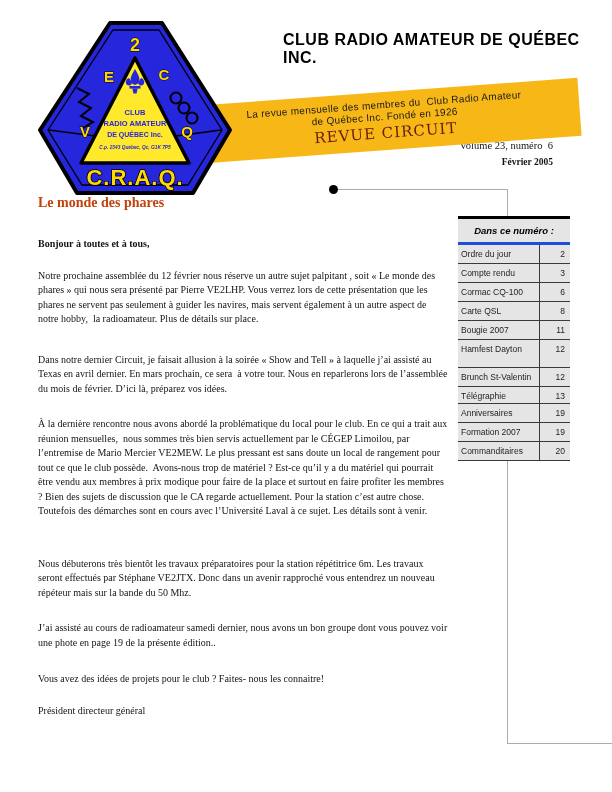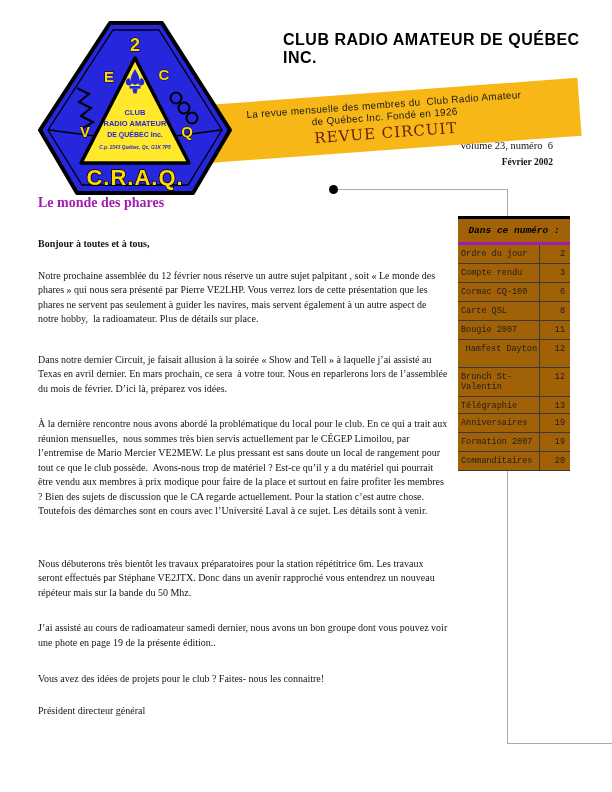--- a/index.html
+++ b/index.html
@@ -30,34 +30,34 @@
 
   
   .dot{position:absolute;left:329px;top:185px;width:9px;height:9px;border-radius:50%;
        background:#000;}
   .hline-top{position:absolute;left:338px;top:189px;width:170px;height:1px;background:#ABABAB;}
   .vline-top{position:absolute;left:507px;top:189px;width:1px;height:29px;background:#ABABAB;}
   .vline-side{position:absolute;left:507px;top:461px;width:1px;height:282px;background:#ABABAB;}
   .hline-bottom{position:absolute;left:507px;top:743px;width:105px;height:1px;background:#ABABAB;}
 
   
-  .toc{position:absolute;left:458px;top:216px;width:112px;z-index:3;background:#a16207;
-       border-top:3px solid #000;font-family:Liberation Mono, monospace;}
+  .toc{position:absolute;left:458px;top:216px;width:112px;z-index:3;background:#e5e5e5;
+       border-top:3px solid #000;font-family:Liberation Sans, sans-serif;}
   .toc-title{font-weight:bold;font-style:italic;font-size:9.5px;text-align:center;
              padding:6px 0 6px 0;color:#000;}
-  .toc table{width:100%;border-collapse:collapse;border-top:3px solid #a21caf;}
+  .toc table{width:100%;border-collapse:collapse;border-top:3px solid #1d4ed8;}
   .toc td{font-size:8.5px;color:#1d1d1d;border-bottom:1px solid #3a3a3a;
           padding:4px 2px 4px 3px;vertical-align:top;}
   .toc td.pg{width:22px;border-left:1px solid #3a3a3a;text-align:right;padding-right:5px;}
-  .toc tr:nth-child(6) td{padding-bottom:13px;text-align:right;}
+  .toc tr:nth-child(6) td{padding-bottom:13px;}
   .toc tr:nth-child(8) td{padding-bottom:2px;}
 
   
   .article{position:absolute;left:38px;top:195px;width:411px;}
-  .article h1{font-size:14px;font-weight:bold;margin:0 0 26px 0;color:#a21caf;}
+  .article h1{font-size:14px;font-weight:bold;margin:0 0 26px 0;color:#c2410c;}
   .article p{margin:0;font-size:10px;line-height:14.5px;white-space:pre-wrap;}
   .greeting{margin-bottom:17px !important;font-weight:bold;}
   .para-0{margin-bottom:26px !important;}
   .para-1{margin-bottom:21px !important;}
   .para-2{margin-bottom:38px !important;}
   .para-3{margin-bottom:21px !important;}
   .para-4{margin-bottom:22px !important;}
   .para-5{margin-bottom:17px !important;}
   .sig-name{margin-bottom:11px !important;}
 </style>
@@ -102,21 +102,21 @@
       <text x="102" y="119" font-size="7" fill="#2626DD">DE QUÉBEC Inc.</text>
       <text x="102" y="131" font-size="4.8" font-style="italic" fill="#2626DD">C.p. 2343 Québec, Qc, G1K 7P5</text>
       <text x="102" y="167" font-size="22" letter-spacing="1" fill="#FFD900" stroke="#000" stroke-width="1.6" paint-order="stroke">C.R.A.Q.</text>
     </g>
   </svg>
 
   <div class="club-name">CLUB RADIO AMATEUR DE QUÉBEC INC.</div>
 
   <div class="volume-block">
     <div class="volume">Volume 23, numéro  6</div>
-    <div class="issue-date">Février 2002</div>
+    <div class="issue-date">Février 2005</div>
   </div>
 
   <div class="dot"></div>
   <div class="hline-top"></div>
   <div class="vline-top"></div>
   <div class="vline-side"></div>
   <div class="hline-bottom"></div>
 
   <aside class="toc">
     <div class="toc-title">Dans ce numéro :</div>

